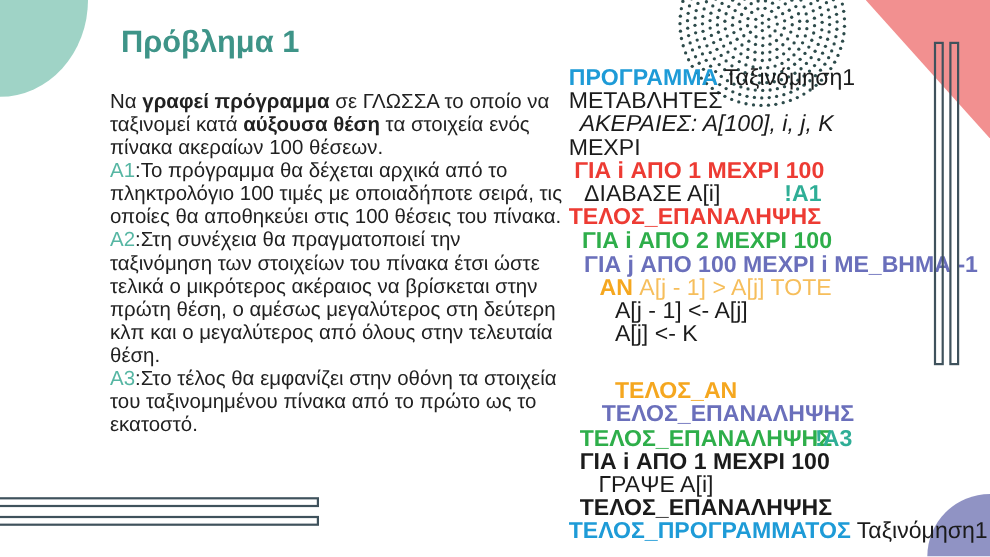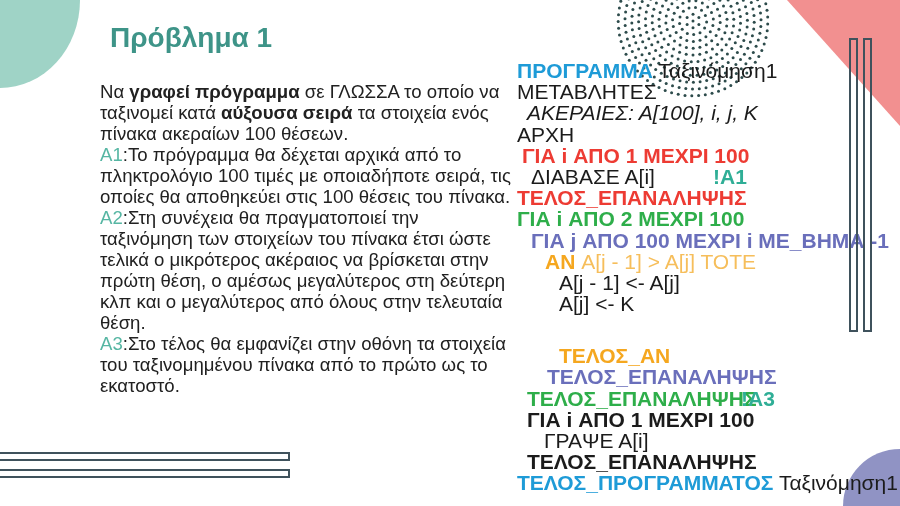--- a/index.html
+++ b/index.html
@@ -377,34 +377,34 @@
 </div>
 <div class="shape coral-triangle"></div>
 <div class="shape vbar b1"></div>
 <div class="shape vbar b2"></div>
 <div class="shape hbar b1"></div>
 <div class="shape hbar b2"></div>
 <div class="shape purple-blob"></div>
 
 <h1 class="title">Πρόβλημα 1</h1>
 <div class="problem-text">
-    <div class="para"><span class="run-plain">Να </span><span class="run-b">γραφεί πρόγραμμα</span><span class="run-plain"> σε ΓΛΩΣΣΑ το οποίο να ταξινομεί κατά </span><span class="run-b">αύξουσα σειρά</span><span class="run-plain"> τα στοιχεία ενός πίνακα ακεραίων 100 θέσεων.</span></div>
+    <div class="para"><span class="run-plain">Να </span><span class="run-b">γραφεί πρόγραμμα</span><span class="run-plain"> σε ΓΛΩΣΣΑ το οποίο να ταξινομεί κατά </span><span class="run-b">αύξουσα θέση</span><span class="run-plain"> τα στοιχεία ενός πίνακα ακεραίων 100 θέσεων.</span></div>
     <div class="para"><span class="run-teal">Α1</span><span class="run-plain">:Το πρόγραμμα θα δέχεται αρχικά από το πληκτρολόγιο 100 τιμές με οποιαδήποτε σειρά, τις οποίες θα αποθηκεύει στις 100 θέσεις του πίνακα.</span></div>
     <div class="para"><span class="run-teal">Α2</span><span class="run-plain">:Στη συνέχεια θα πραγματοποιεί την ταξινόμηση των στοιχείων του πίνακα έτσι ώστε τελικά ο μικρότερος ακέραιος να βρίσκεται στην πρώτη θέση, ο αμέσως μεγαλύτερος στη δεύτερη κλπ και ο μεγαλύτερος από όλους στην τελευταία θέση.</span></div>
     <div class="para"><span class="run-teal">Α3</span><span class="run-plain">:Στο τέλος θα εμφανίζει στην οθόνη τα στοιχεία του ταξινομημένου πίνακα από το πρώτο ως το εκατοστό.</span></div>
   </div>
 <div class="code-block">
     <div class="code-line" style="padding-left: 0px;"><span class="cs-blue">ΠΡΟΓΡΑΜΜΑ</span><span class="cs-plain"> Ταξινόμηση1</span></div>
     <div class="code-line" style="padding-left: 0px;"><span class="cs-plain">ΜΕΤΑΒΛΗΤΕΣ</span></div>
     <div class="code-line" style="padding-left: 10px; font-style: italic;"><span class="cs-plain">ΑΚΕΡΑΙΕΣ: Α[100], i, j, Κ</span></div>
-    <div class="code-line" style="padding-left: 0px;"><span class="cs-plain">ΑΡΧΗ</span></div>
+    <div class="code-line" style="padding-left: 0px;"><span class="cs-plain">ΜΕΧΡΙ</span></div>
     <div class="code-line" style="padding-left: 5px;"><span class="cs-red">ΓΙΑ i ΑΠΟ 1 ΜΕΧΡΙ 100</span></div>
     <div class="code-line" style="padding-left: 14px;"><span class="cs-plain">ΔΙΑΒΑΣΕ Α[i]</span><span class="code-comment" style="left: 196px;">!Α1</span></div>
     <div class="code-line" style="padding-left: 0px;"><span class="cs-red">ΤΕΛΟΣ_ΕΠΑΝΑΛΗΨΗΣ</span></div>
-    <div class="code-line" style="padding-left: 0px;"><span class="cs-green">ΓΙΑ i ΑΠΟ 2 ΜΕΧΡΙ 100</span></div>
+    <div class="code-line" style="padding-left: 0px; margin-left: 12px;"><span class="cs-green">ΓΙΑ i ΑΠΟ 2 ΜΕΧΡΙ 100</span></div>
     <div class="code-line" style="padding-left: 14px;"><span class="cs-purple">ΓΙΑ j ΑΠΟ 100 ΜΕΧΡΙ i ΜΕ_ΒΗΜΑ -1</span></div>
     <div class="code-line" style="padding-left: 28px;"><span class="cs-orange">ΑΝ </span><span class="cs-orangeLight">Α[j - 1] &gt; Α[j] ΤΟΤΕ</span></div>
     <div class="code-line" style="padding-left: 42px;"><span class="cs-plain">Α[j - 1] &lt;- Α[j]</span></div>
     <div class="code-line" style="padding-left: 42px;"><span class="cs-plain">Α[j] &lt;- Κ</span></div>
     <div class="code-line" style="padding-left: 42px; margin-top: 31px;"><span class="cs-orange">ΤΕΛΟΣ_ΑΝ</span></div>
     <div class="code-line" style="padding-left: 30px;"><span class="cs-purple">ΤΕΛΟΣ_ΕΠΑΝΑΛΗΨΗΣ</span></div>
     <div class="code-line" style="padding-left: 10px;"><span class="cs-green">ΤΕΛΟΣ_ΕΠΑΝΑΛΗΨΗΣ</span><span class="code-comment" style="left: 224px;">!Α3</span></div>
     <div class="code-line" style="padding-left: 10px;"><span class="cs-bold">ΓΙΑ i ΑΠΟ 1 ΜΕΧΡΙ 100</span></div>
     <div class="code-line" style="padding-left: 27px;"><span class="cs-plain">ΓΡΑΨΕ Α[i]</span></div>
     <div class="code-line" style="padding-left: 10px;"><span class="cs-bold">ΤΕΛΟΣ_ΕΠΑΝΑΛΗΨΗΣ</span></div>

